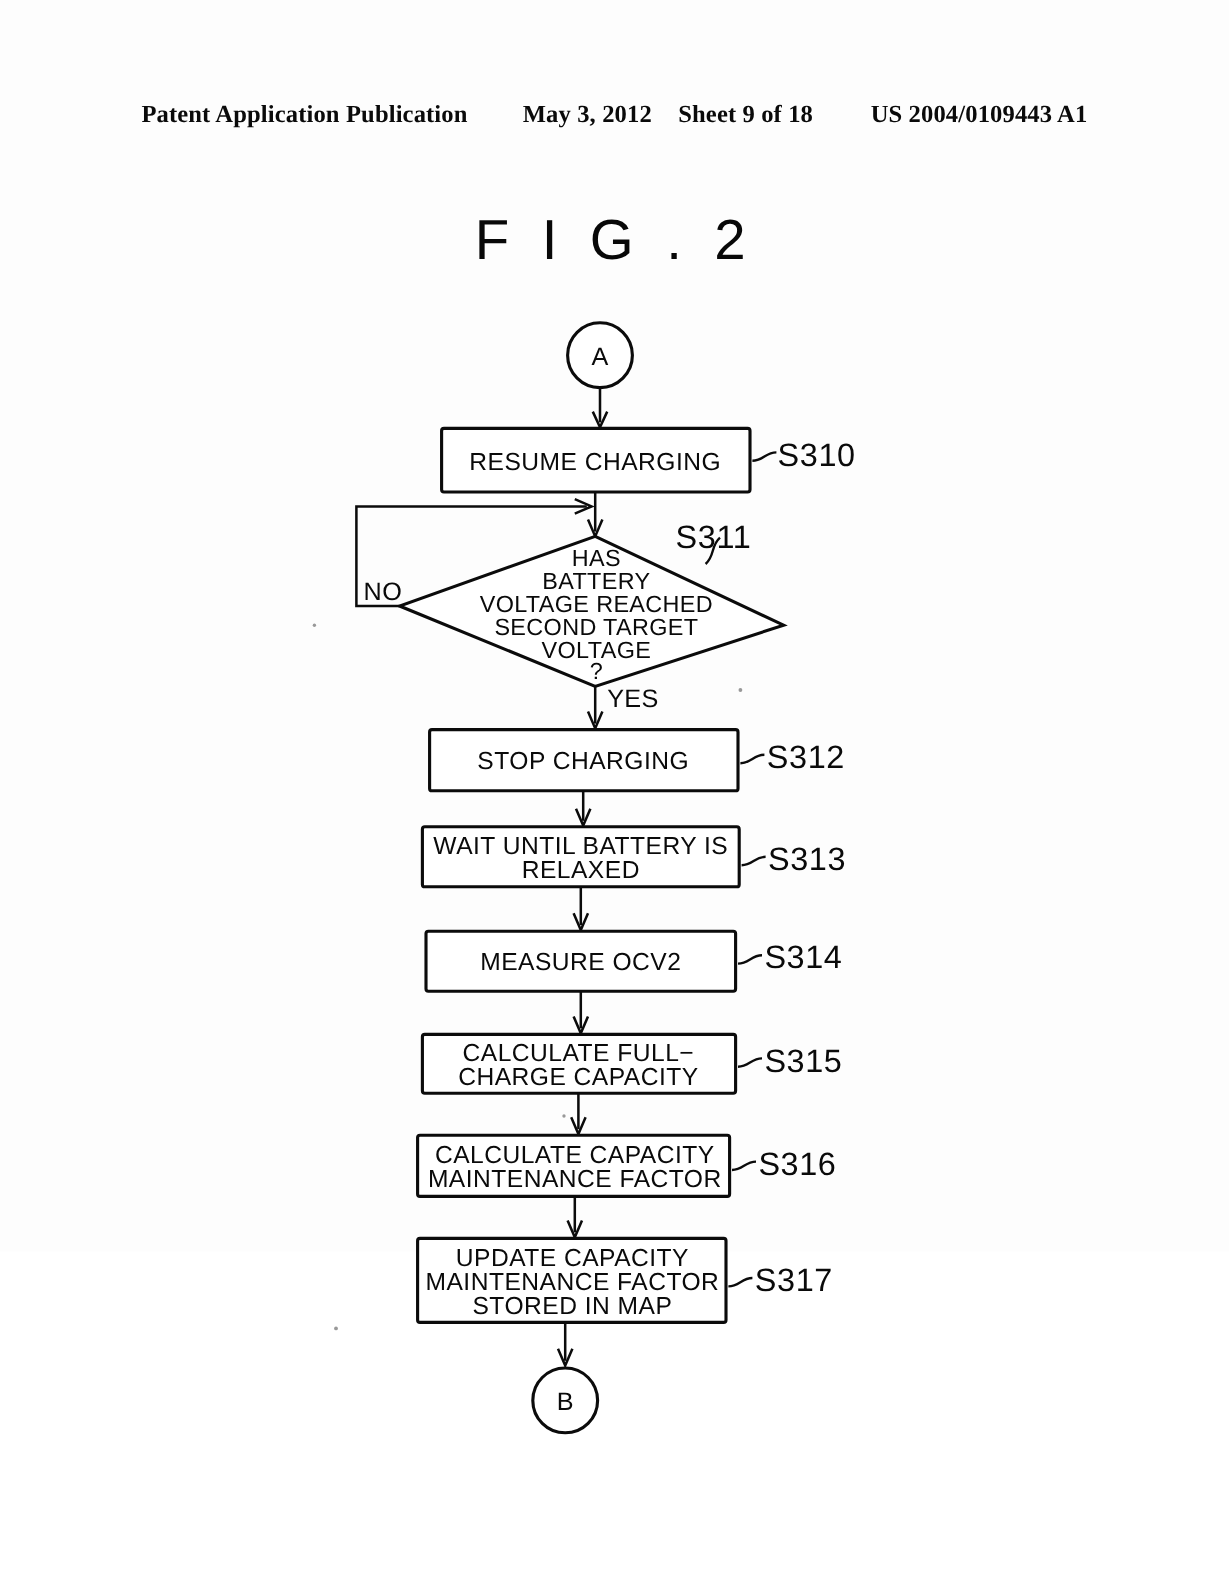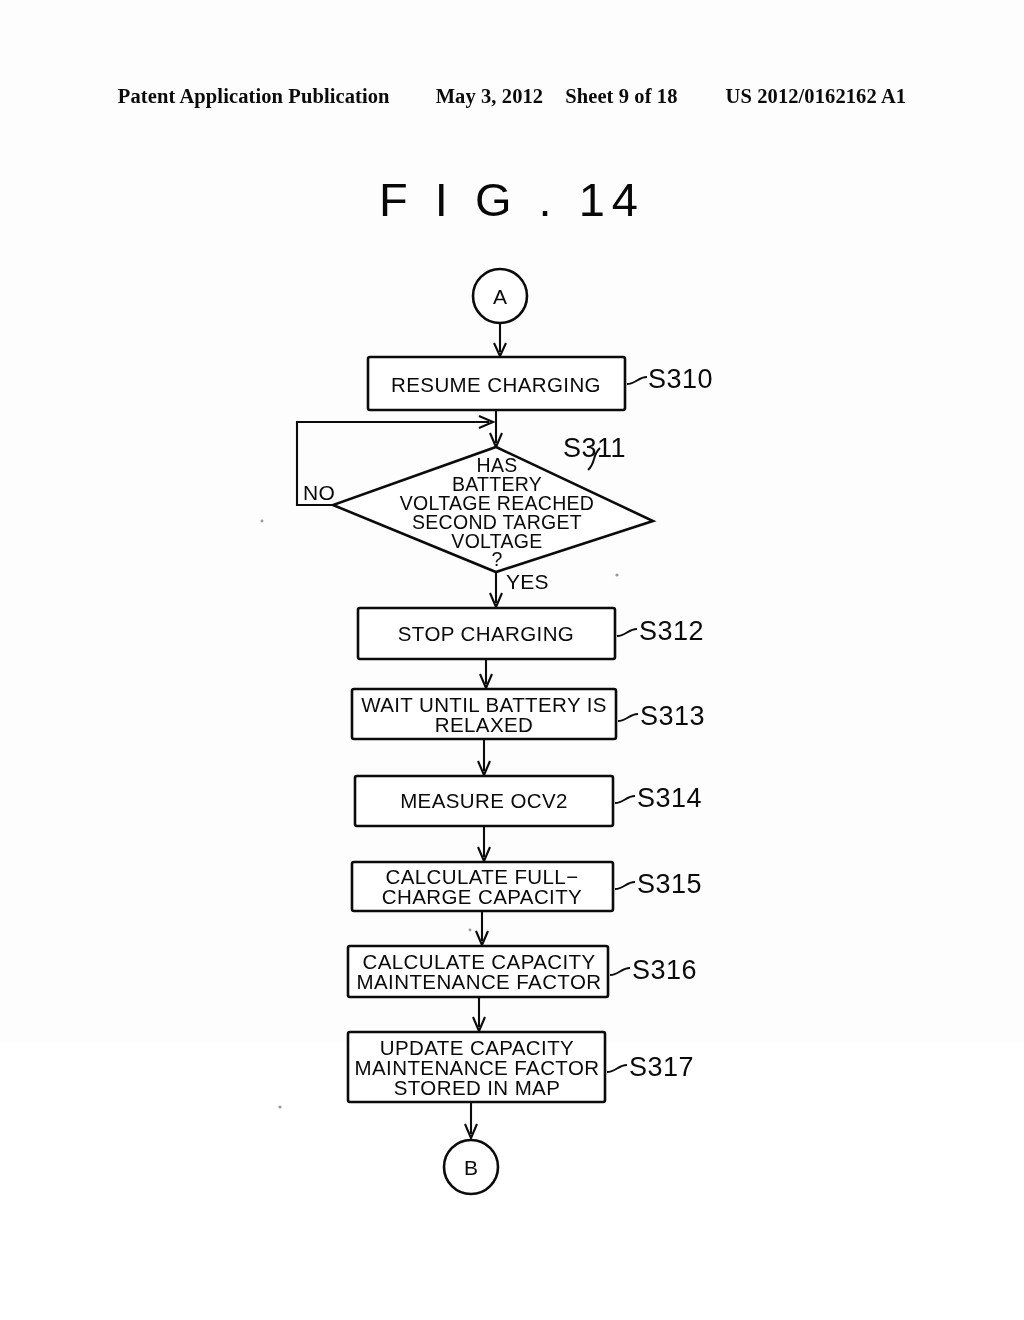--- a/index.html
+++ b/index.html
@@ -90,24 +90,24 @@
 </style>
 </head>
 <body>
 
 <div id="page">
 
   <div class="hdr">
     <span class="h1">Patent Application Publication</span>
     <span class="h2">May 3, 2012</span>
     <span class="h3">Sheet 9 of 18</span>
-    <span class="h4">US 2012/0162162 A1</span>
+    <span class="h4">US 2004/0109443 A1</span>
   </div>
 
-  <div class="figtitle">F I G . 14</div>
+  <div class="figtitle">F I G . 2</div>
 
   <svg class="flow" viewBox="0 0 1024 1320">
 
     <g>
       <circle class="shape" cx="500" cy="296" r="27"></circle>
       <text class="conntext" x="500" y="304">A</text>
     </g>
     <g>
       <line class="line" x1="500" y1="323" x2="500" y2="352"></line>
       <path class="line" d="M494,343 L500,356 L506,343" fill="none"></path>

